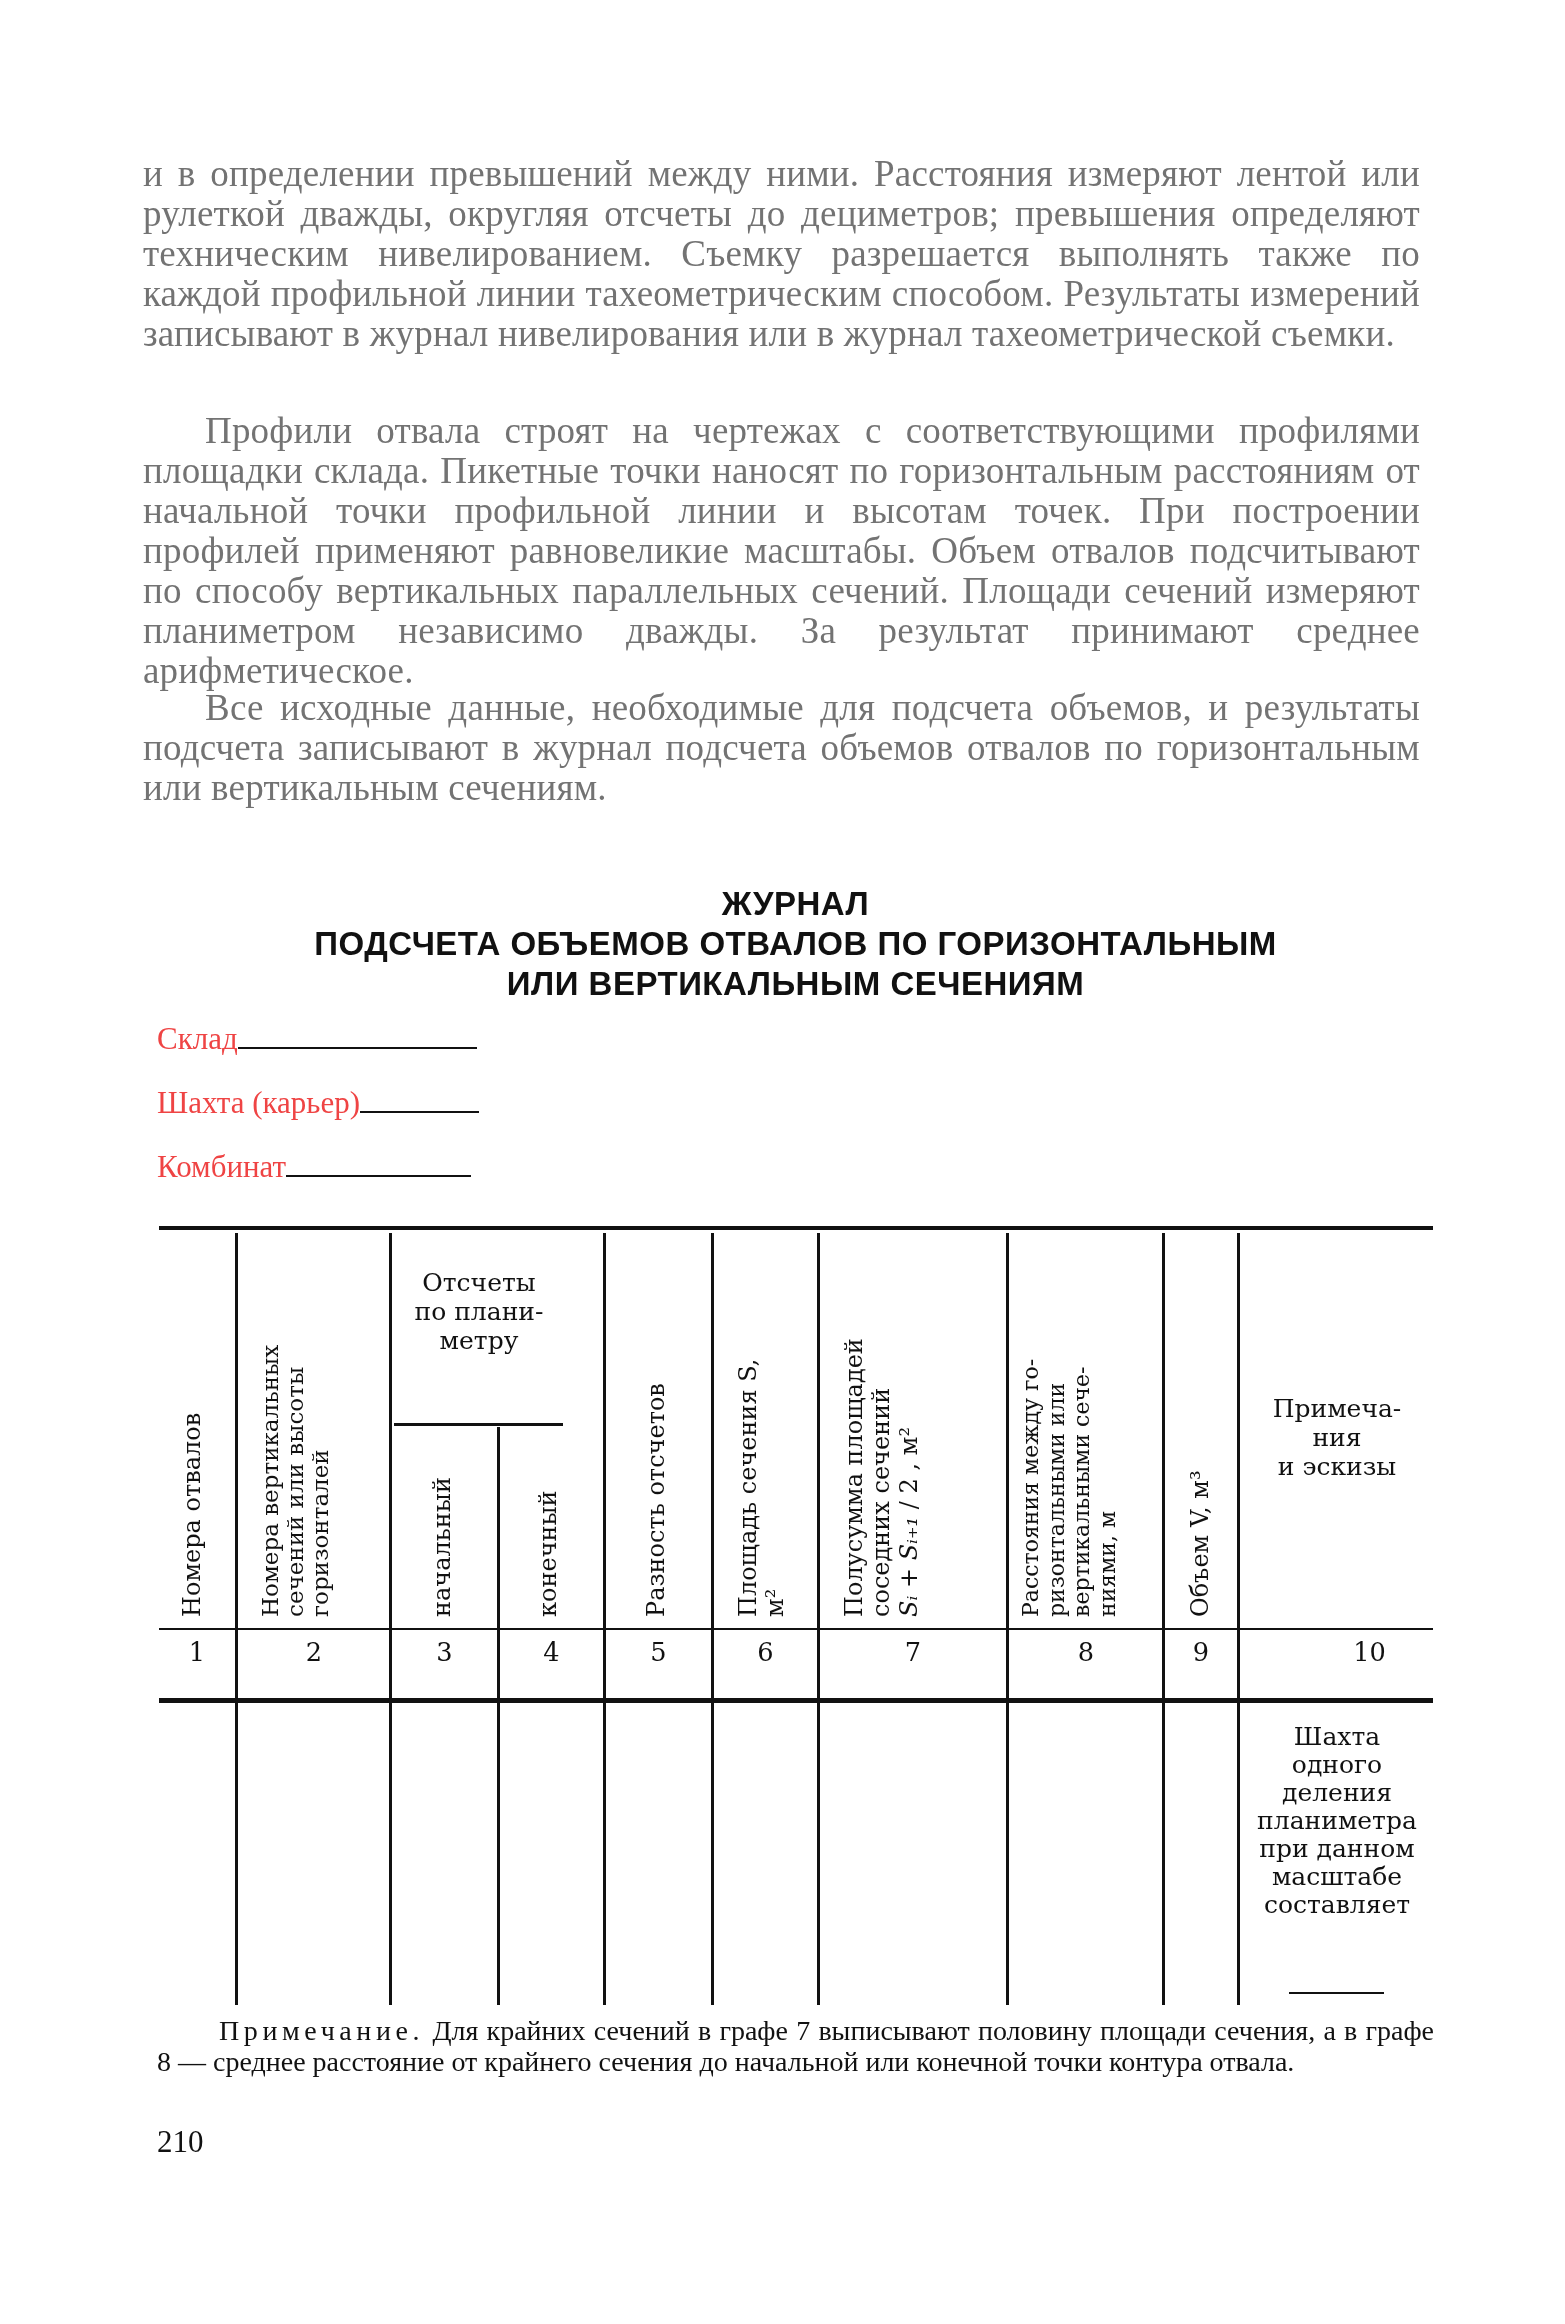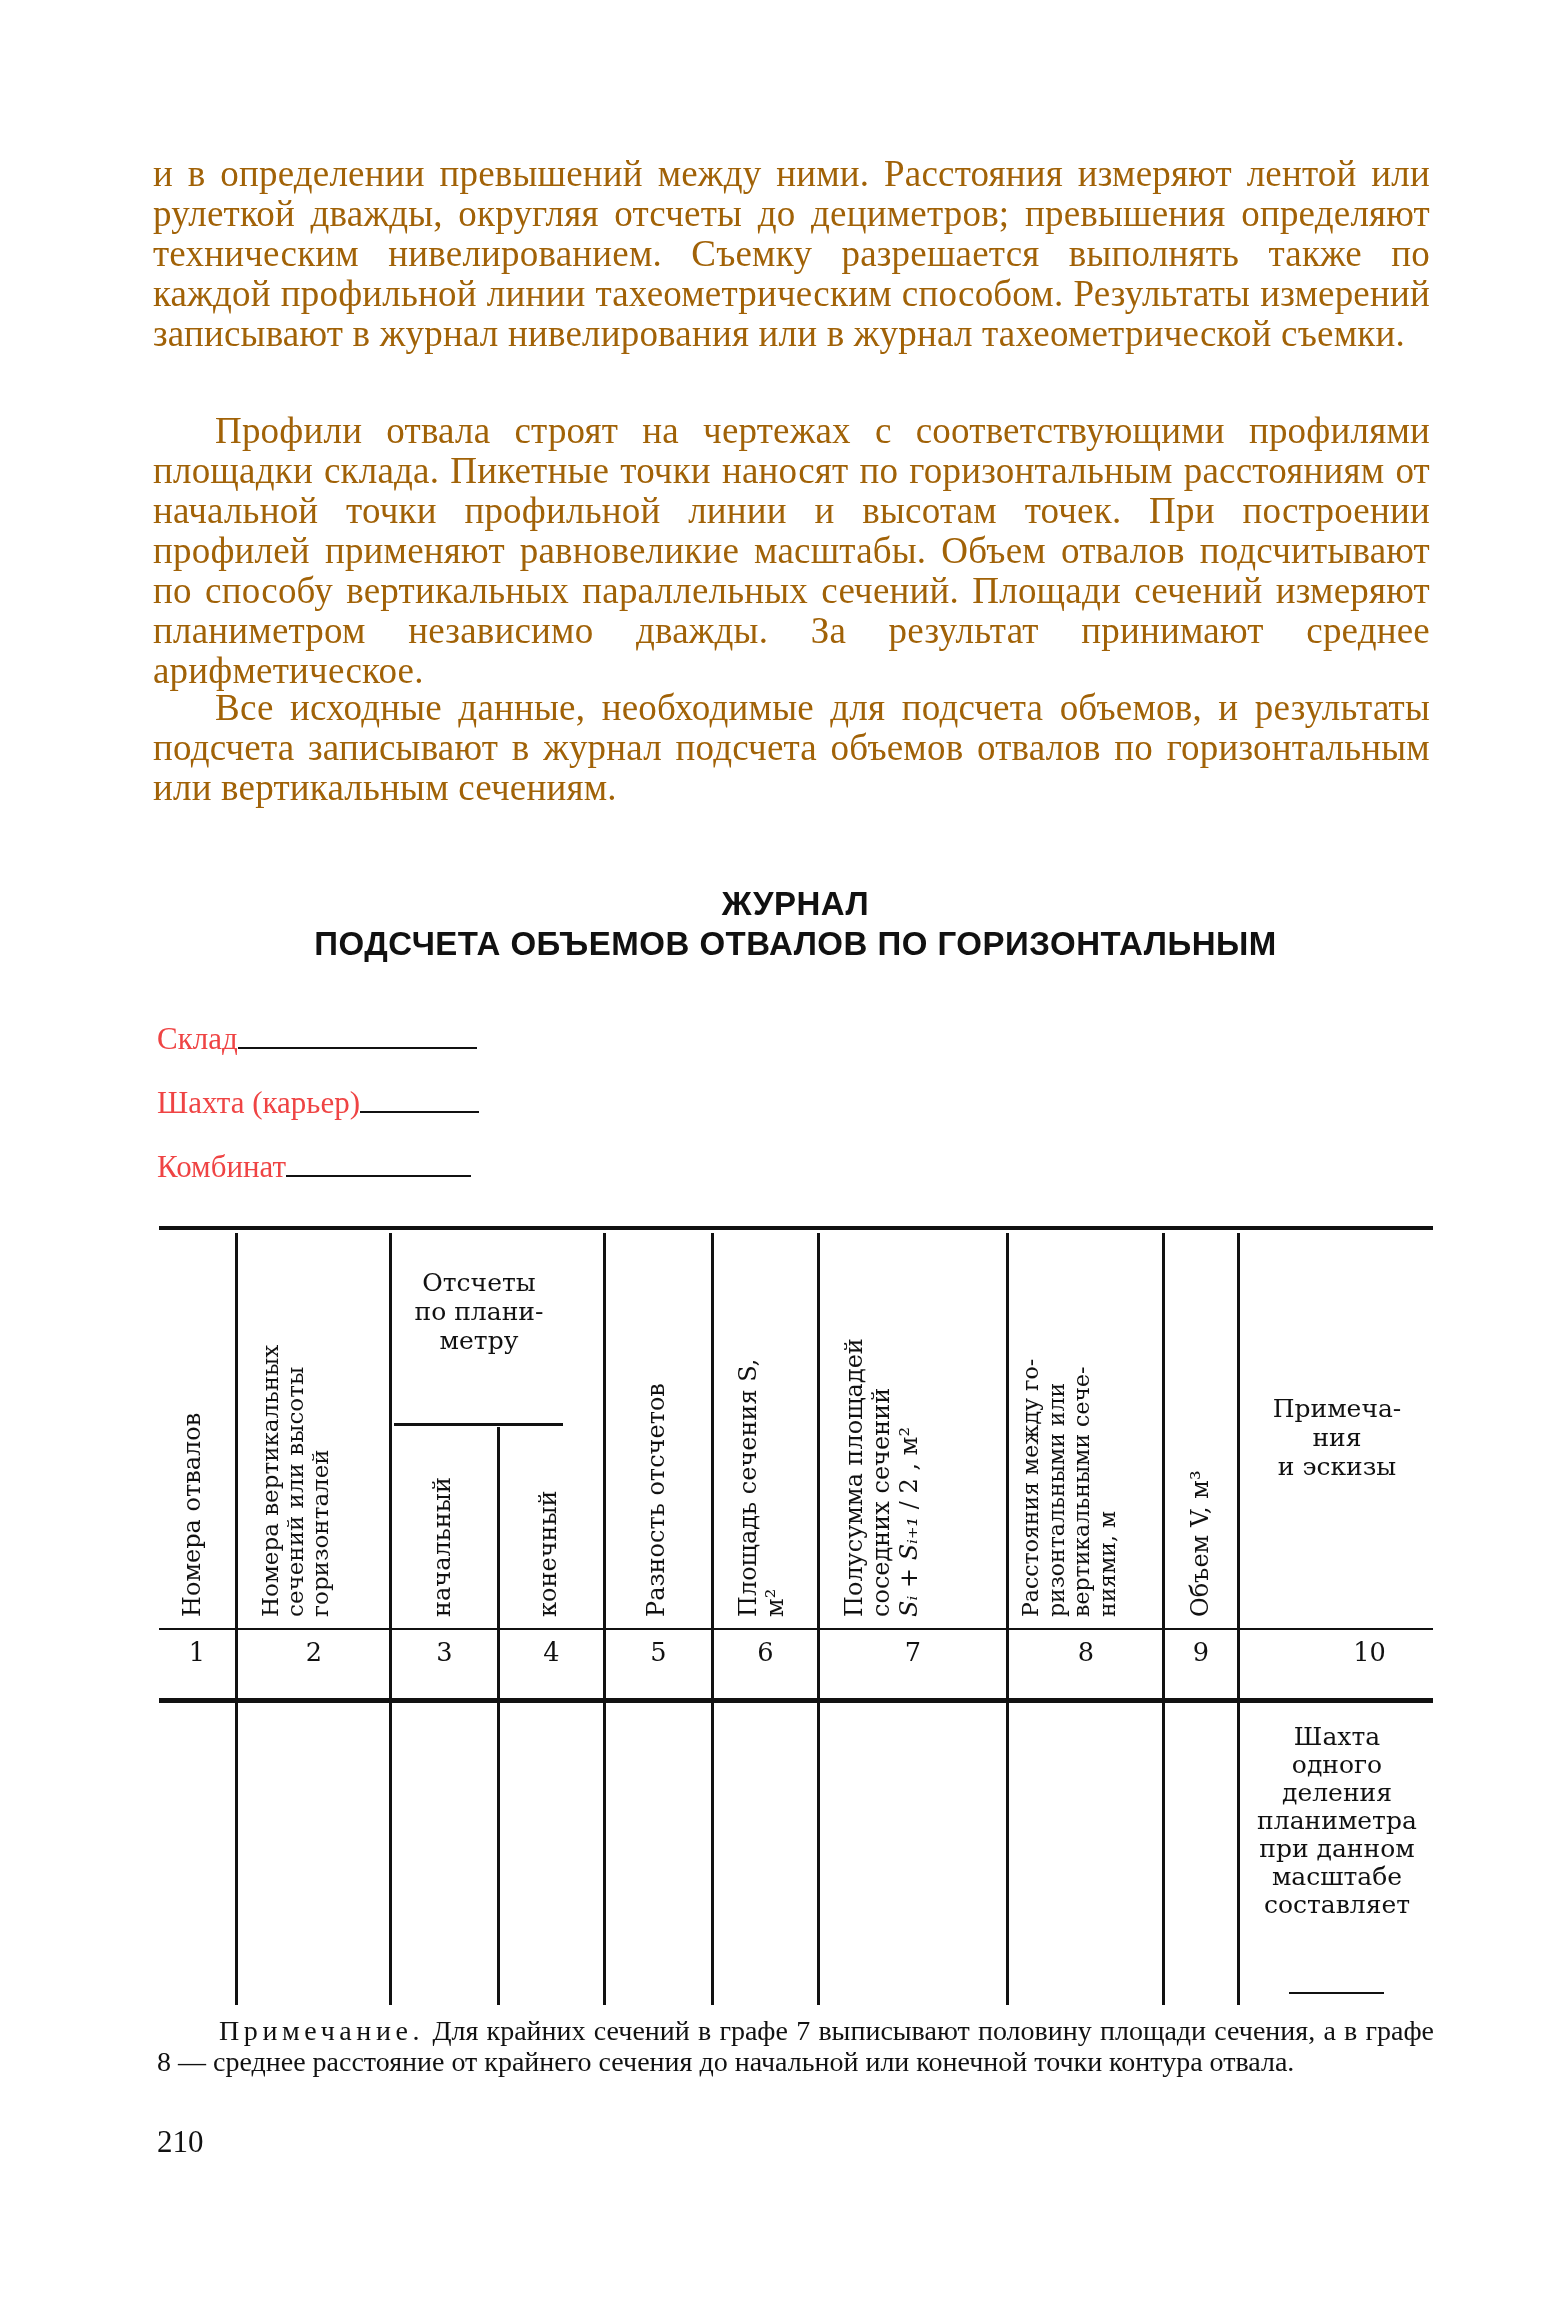--- a/index.html
+++ b/index.html
@@ -1,21 +1,21 @@
 <!DOCTYPE html>
 <html style="font-size:14.6px"><head>
   <meta charset="utf-8">
   <style>
     html, body { margin: 0; padding: 0; background: #ffffff; }
     body { width: 1565px; height: 2325px; position: relative; overflow: hidden; color: #111; }
 
     .para {
-      position: absolute; left: 153px; width: 1277px;
+      position: absolute; left: 143px; width: 1277px;
       font-family: "Liberation Serif", serif; font-size: 37px; line-height: 40px;
-      text-align: justify; text-align-last: left; color: #a16207;
+      text-align: justify; text-align-last: left; color: #737373;
       letter-spacing: 0.2px;
     }
     .para .indent { display: inline-block; width: 62px; }
 
     .title-block { position: absolute; left: 157px; width: 1277px; text-align: center;
       font-family: Liberation Sans, sans-serif; font-weight: bold; color: #111; }
     .title-line { font-size: 33px; line-height: 40px; letter-spacing: 0.5px; }
 
     .field { position: absolute; left: 157px; font-family: "Liberation Serif", serif; font-size: 31px; color: #ef4444; }
     .field .blank { display: inline-block; border-bottom: 2.7px solid #111; vertical-align: baseline; }
@@ -47,20 +47,21 @@
 <div class="para" style="top:411px;">
   <span class="indent"></span><span>Профили отвала строят на чертежах с соответствующими профилями площадки склада. Пикетные точки наносят по горизонтальным расстояниям от начальной точки профильной линии и высотам точек. При построении профилей применяют равновеликие масштабы. Объем отвалов подсчитывают по способу вертикальных параллельных сечений. Площади сечений измеряют планиметром независимо дважды. За результат принимают среднее арифметическое.</span>
 </div>
 <div class="para" style="top:688px;">
   <span class="indent"></span><span>Все исходные данные, необходимые для подсчета объемов, и результаты подсчета записывают в журнал подсчета объемов отвалов по горизонтальным или вертикальным сечениям.</span>
 </div>
 
 <div class="title-block" style="top:884px;">
   <div class="title-line">ЖУРНАЛ</div>
   <div class="title-line">ПОДСЧЕТА ОБЪЕМОВ ОТВАЛОВ ПО ГОРИЗОНТАЛЬНЫМ</div>
+  <div class="title-line">ИЛИ ВЕРТИКАЛЬНЫМ СЕЧЕНИЯМ</div>
 </div>
 
 <div class="field" style="top:1021px;">
   <span>Склад</span><span class="blank" style="width:239px;"></span>
 </div>
 <div class="field" style="top:1085px;">
   <span>Шахта (карьер)</span><span class="blank" style="width:119px;"></span>
 </div>
 <div class="field" style="top:1149px;">
   <span>Комбинат</span><span class="blank" style="width:185px;"></span>

